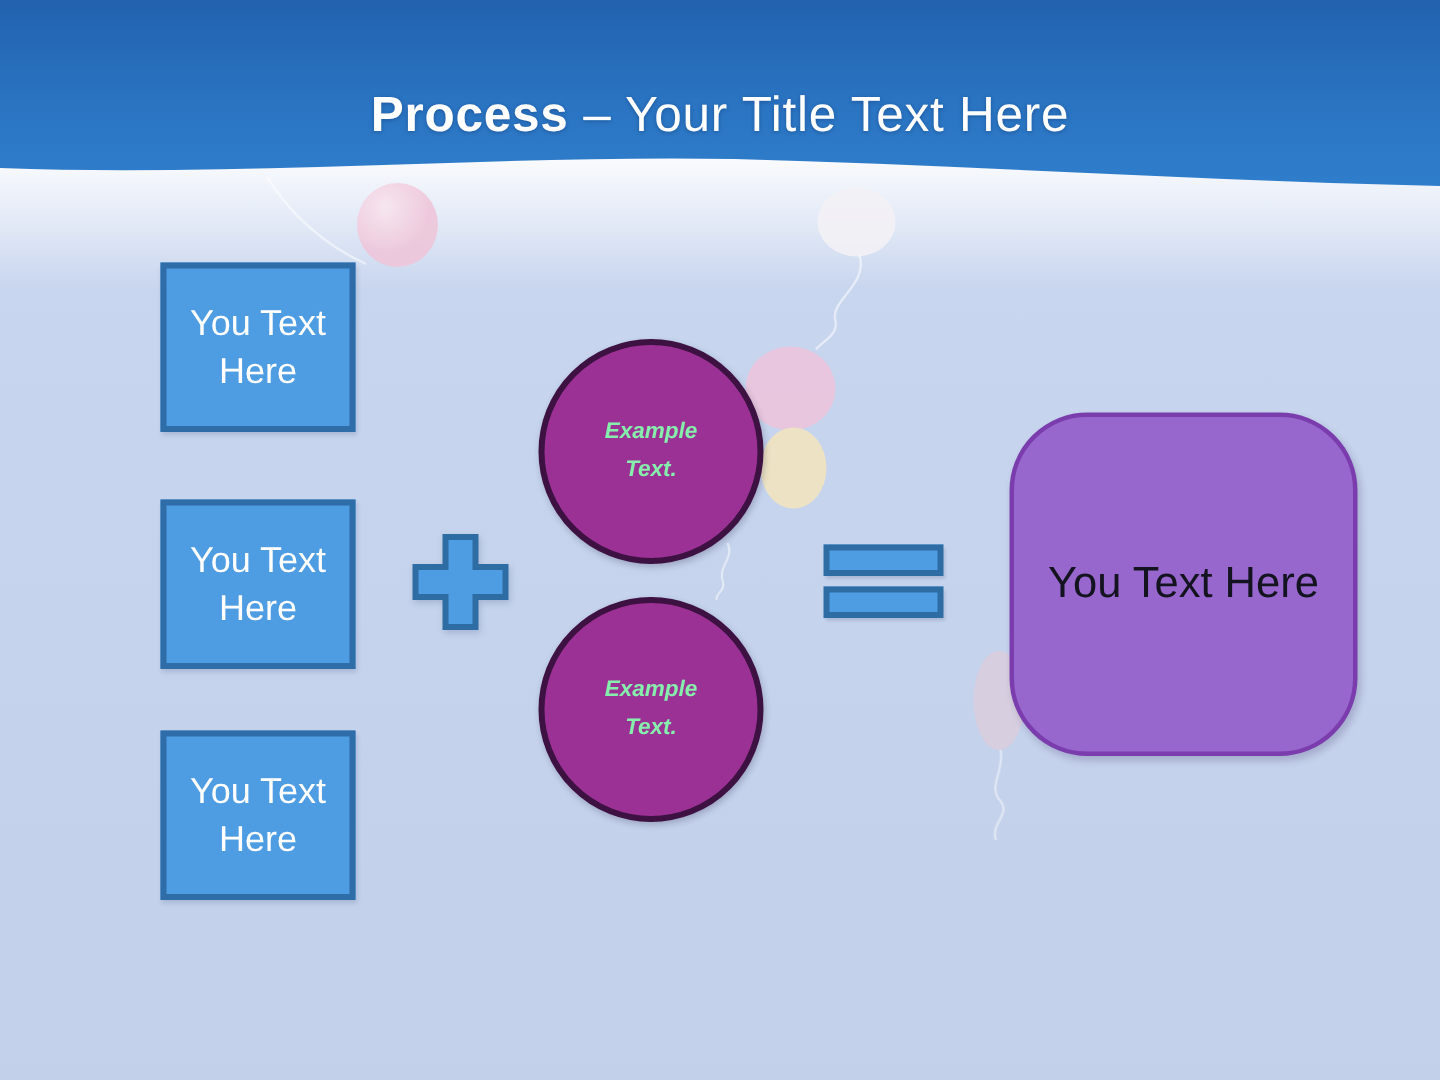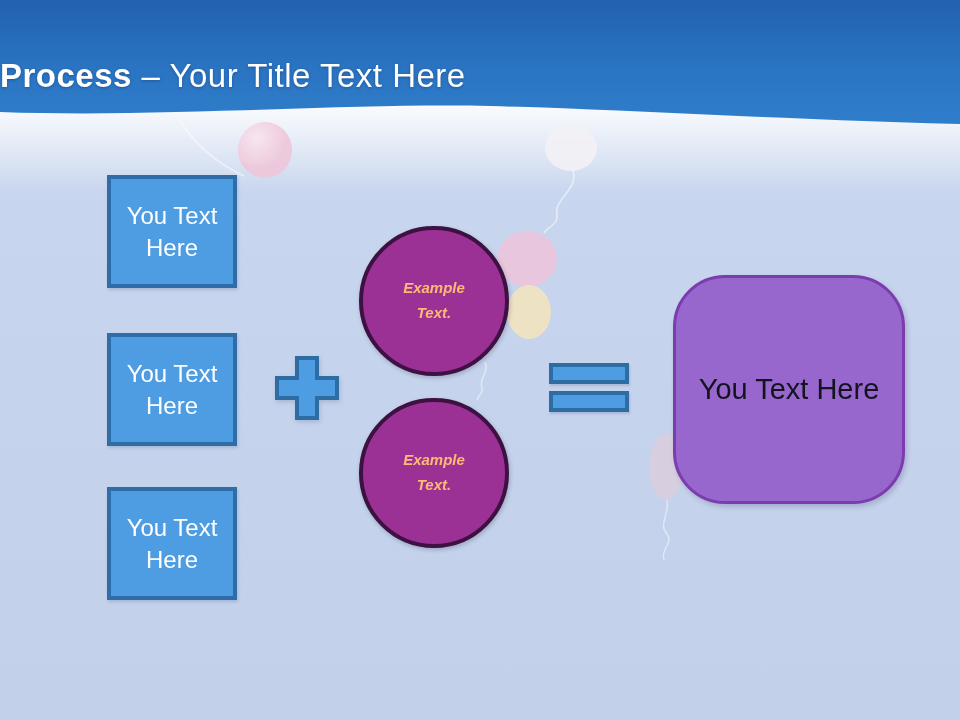--- a/index.html
+++ b/index.html
@@ -3,21 +3,21 @@
 <meta charset="utf-8">
 <style>
   html,body{margin:0;padding:0;background:#9aa7bd;}
   .slide{
     position:relative;width:960px;height:720px;overflow:hidden;
     background:linear-gradient(180deg,#ccd9f1 0%,#c6d4ed 40%,#c2d0ea 100%);
     font-family:"Liberation Sans",sans-serif;
   }
   .bg-svg{position:absolute;left:0;top:0;width:960px;height:720px;}
   .title{
-    position:absolute;left:0;top:56px;width:960px;
+    position:absolute;left:0;top:56px;width:960px;text-align:center;
     color:#ffffff;font-size:33px;line-height:1.2;
     text-shadow:0 1px 3px rgba(10,30,80,.35);
     letter-spacing:.5px;
   }
   .title .t-bold{font-weight:700;}
   .title .t-rest{font-weight:400;}
   .input-box{
     position:absolute;left:107px;width:130px;height:113px;box-sizing:border-box;
     background:#4E9CE2;border:4px solid #2F6DA8;
     display:flex;align-items:center;justify-content:center;text-align:center;
@@ -25,21 +25,21 @@
     box-shadow:1px 2px 3px rgba(40,60,110,.18);
   }
   .input-box.b1{top:175px;} .input-box.b2{top:333px;} .input-box.b3{top:487px;}
   .input-box span{display:block;width:110px;}
   .plus-svg{position:absolute;left:273px;top:354px;width:68px;height:68px;
     filter:drop-shadow(1px 2px 2px rgba(40,60,110,.2));}
   .example-circle{
     position:absolute;width:150px;height:150px;box-sizing:border-box;border-radius:50%;
     background:#9C3195;border:4px solid #3D1141;
     display:flex;align-items:center;justify-content:center;text-align:center;
-    color:#fdba74;font-weight:700;font-style:italic;font-size:15px;line-height:1.65;
+    color:#86efac;font-weight:700;font-style:italic;font-size:15px;line-height:1.65;
     box-shadow:1px 2px 4px rgba(40,30,70,.25);
   }
   .example-circle.c1{left:359px;top:226px;}
   .example-circle.c2{left:359px;top:398px;}
   .example-circle span{display:block;width:92px;}
   .equals{position:absolute;left:549px;top:363px;width:80px;height:49px;}
   .equals .bar{
     position:absolute;left:0;width:80px;height:21px;box-sizing:border-box;
     background:#4E9CE2;border:4px solid #2E6DA4;
     box-shadow:1px 2px 2px rgba(40,60,110,.18);

